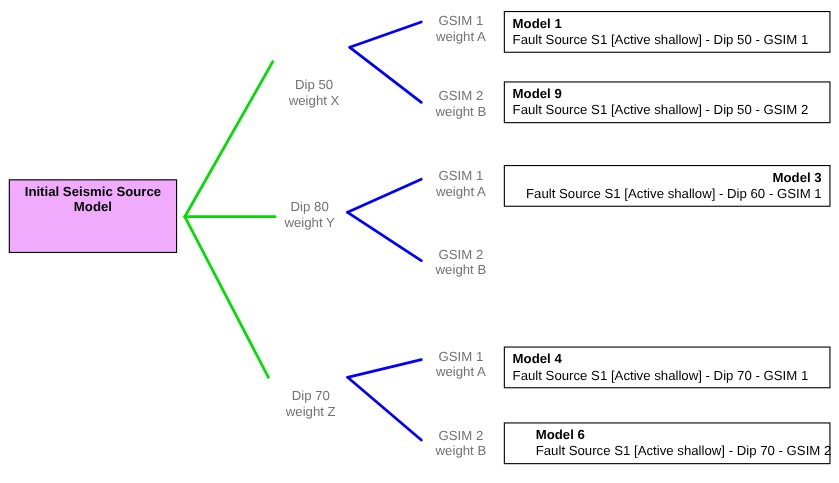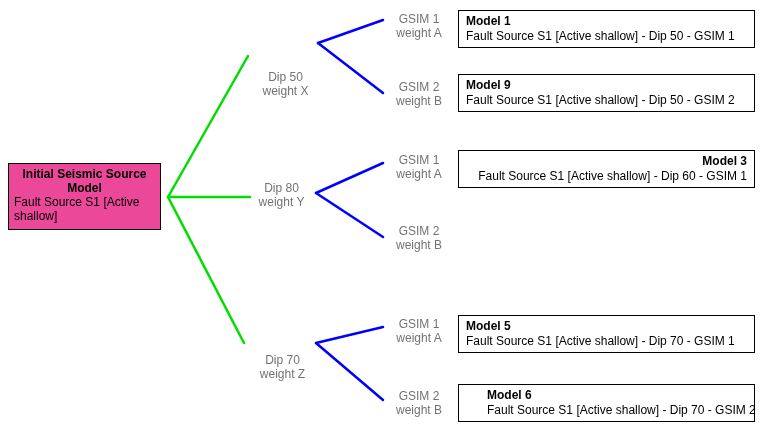--- a/index.html
+++ b/index.html
@@ -22,21 +22,21 @@
     height: 439px;
   }
   svg.wires line {
     stroke-width: 2.5px;
     stroke-linecap: round;
     fill: none;
   }
   .node-box {
     position: absolute;
     border: 1px solid #000000;
-    background: #ec4899;
+    background: #f0abfc;
     box-sizing: border-box;
     font-size: 12px;
     line-height: 14px;
     color: #000000;
   }
   .root-box {
     left: 8px;
     top: 163px;
     width: 153px;
     height: 67px;
@@ -89,21 +89,20 @@
 
     <line x1="316" y1="193" x2="383" y2="163" stroke="#0000ff"></line>
     <line x1="316" y1="193" x2="383" y2="237" stroke="#0000ff"></line>
 
     <line x1="316" y1="343" x2="383" y2="327" stroke="#0000ff"></line>
     <line x1="316" y1="343" x2="383" y2="400" stroke="#0000ff"></line>
   </svg>
 
   <div class="node-box root-box">
     <div class="root-title">Initial Seismic Source Model</div>
-    <div class="root-subtitle">Fault Source S1 [Active shallow]</div>
   </div>
 
   <div class="branch-label" style="left:248px; top:43px;  width:75px;margin-top:27px;">
     <div>Dip 50</div>
     <div>weight X</div>
   </div>
   <div class="branch-label" style="left:244px; top:181px; width:75px;">
     <div>Dip 80</div>
     <div>weight Y</div>
   </div>
@@ -143,21 +142,21 @@
   </div>
   <div class="model-box" style="top:74px;">
     <div class="model-title">Model 9</div>
     <div class="model-desc">Fault Source S1 [Active shallow] - Dip 50 - GSIM 2</div>
   </div>
   <div class="model-box" style="top:150px;text-align:right;">
     <div class="model-title">Model 3</div>
     <div class="model-desc">Fault Source S1 [Active shallow] - Dip 60 - GSIM 1</div>
   </div>
   <div class="model-box" style="top:315px;">
-    <div class="model-title">Model 5</div>
+    <div class="model-title">Model 4</div>
     <div class="model-desc">Fault Source S1 [Active shallow] - Dip 70 - GSIM 1</div>
   </div>
   <div class="model-box" style="top:384px;padding-left:28px;">
     <div class="model-title">Model 6</div>
     <div class="model-desc">Fault Source S1 [Active shallow] - Dip 70 - GSIM 2</div>
   </div>
 
 </div>
 
 </body></html>

